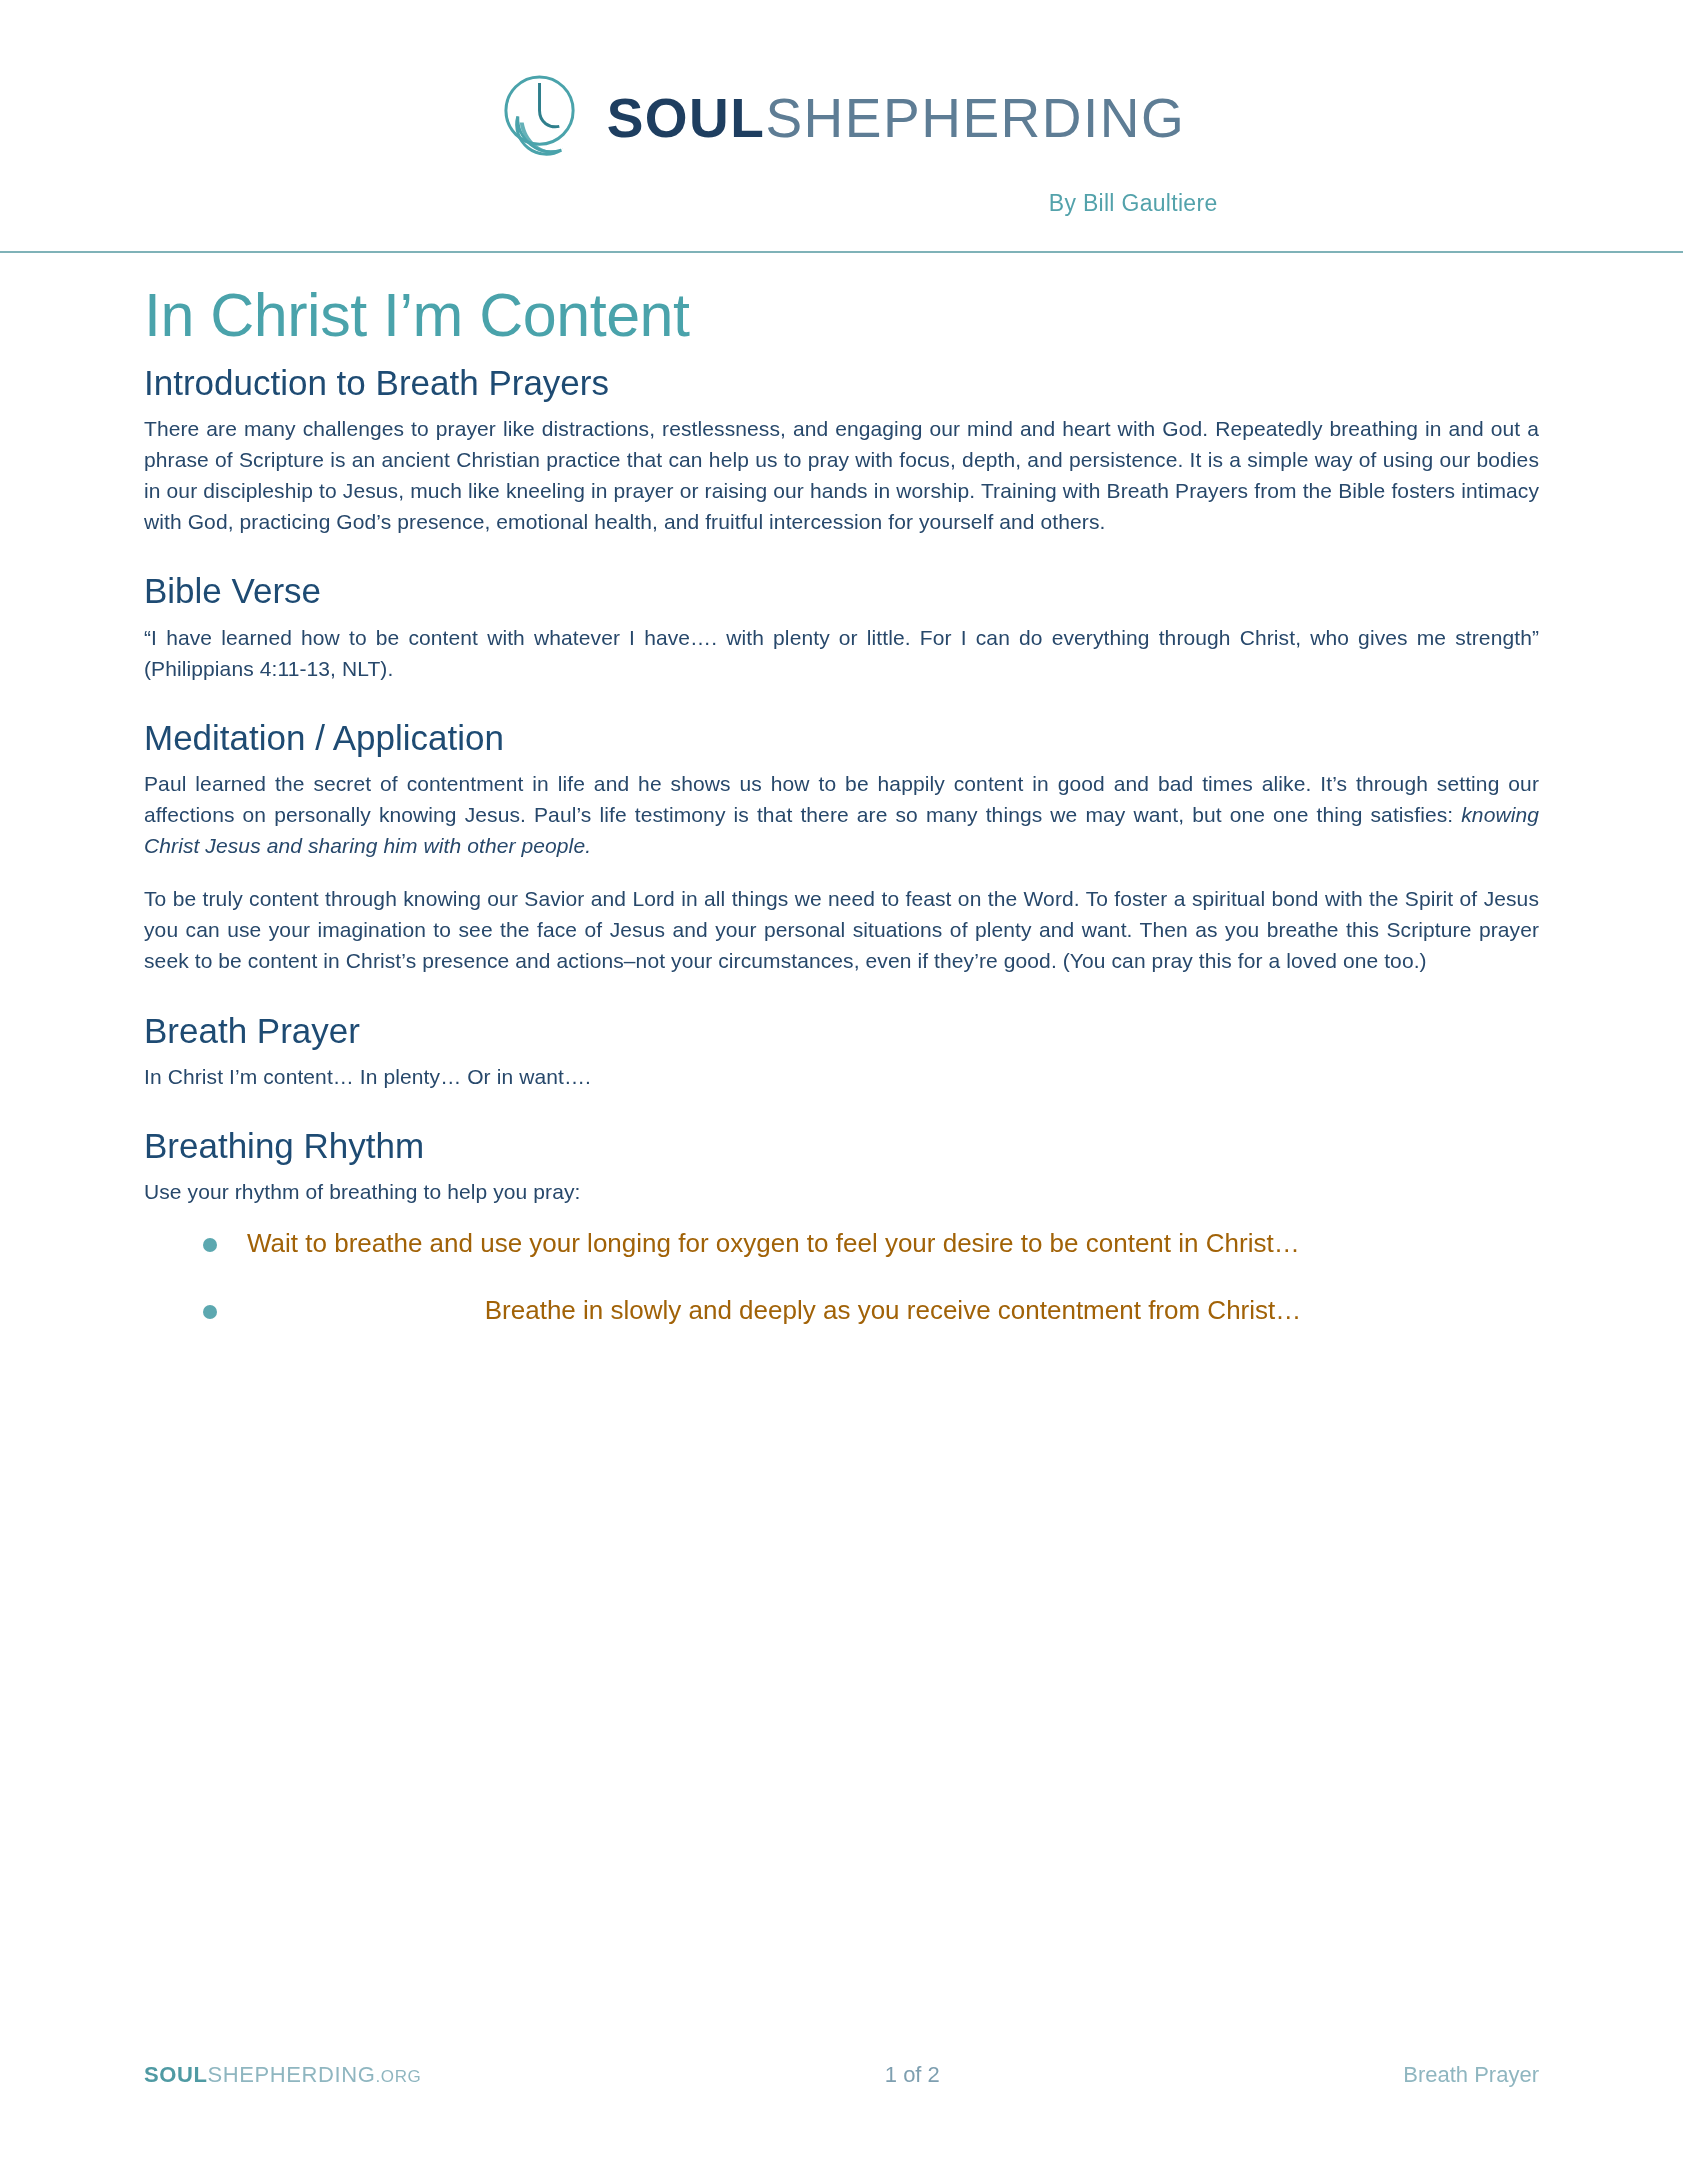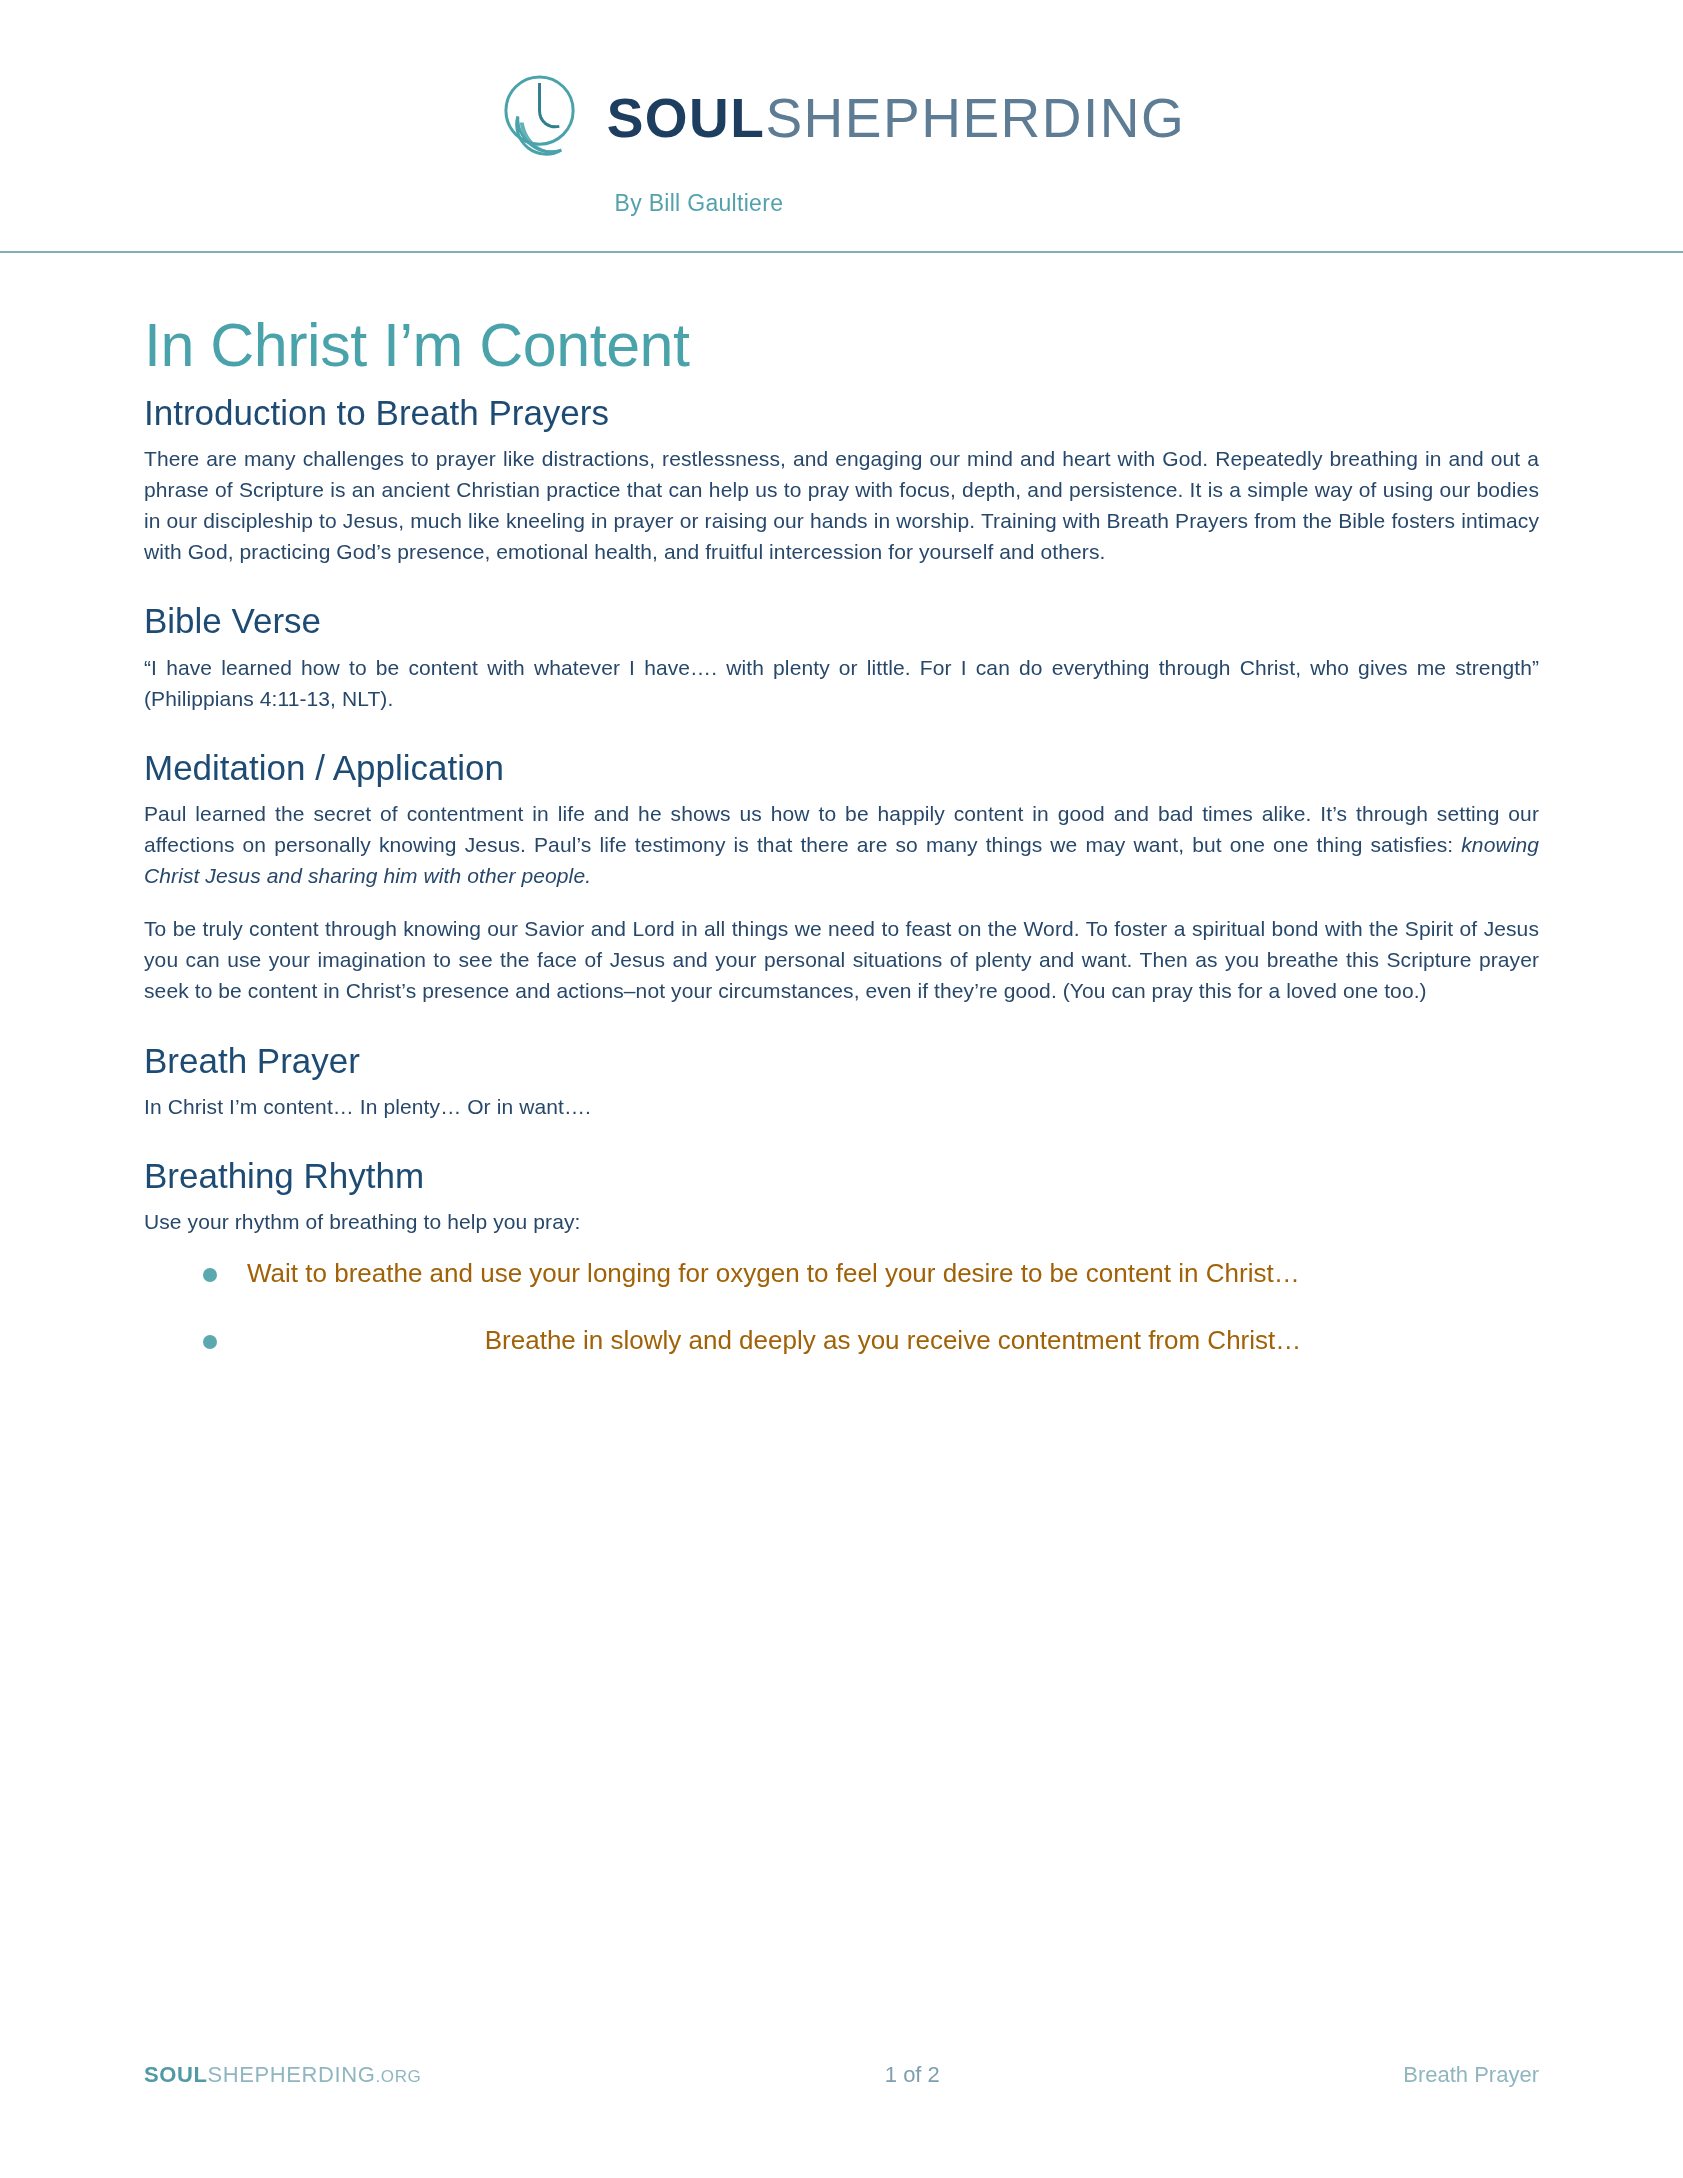--- a/index.html
+++ b/index.html
@@ -57,33 +57,34 @@
     margin-left: 149px;
     font-size: 23px;
     color: #53a2ab;
     font-weight: 400;
     letter-spacing: 0.3px;
     align-self: center;
   }
   .byline-wrap {
     width: 752px;
     display: flex;
+    justify-content: flex-end;
     margin-top: 10px;
   }
   .rule {
     margin-top: 34px;
     width: 1683px;
     height: 2px;
     background: #7fb2b8;
   }
 
   
   .content {
     padding: 0 144px;
-    margin-top: 60px;
+    margin-top: 30px;
   }
   h1.doc-title {
     font-size: 61px;
     font-weight: 400;
     color: #4aa3ab;
     margin: 0 0 14px 0;
     letter-spacing: -0.5px;
     line-height: 1.08;
   }
   h2.section {

